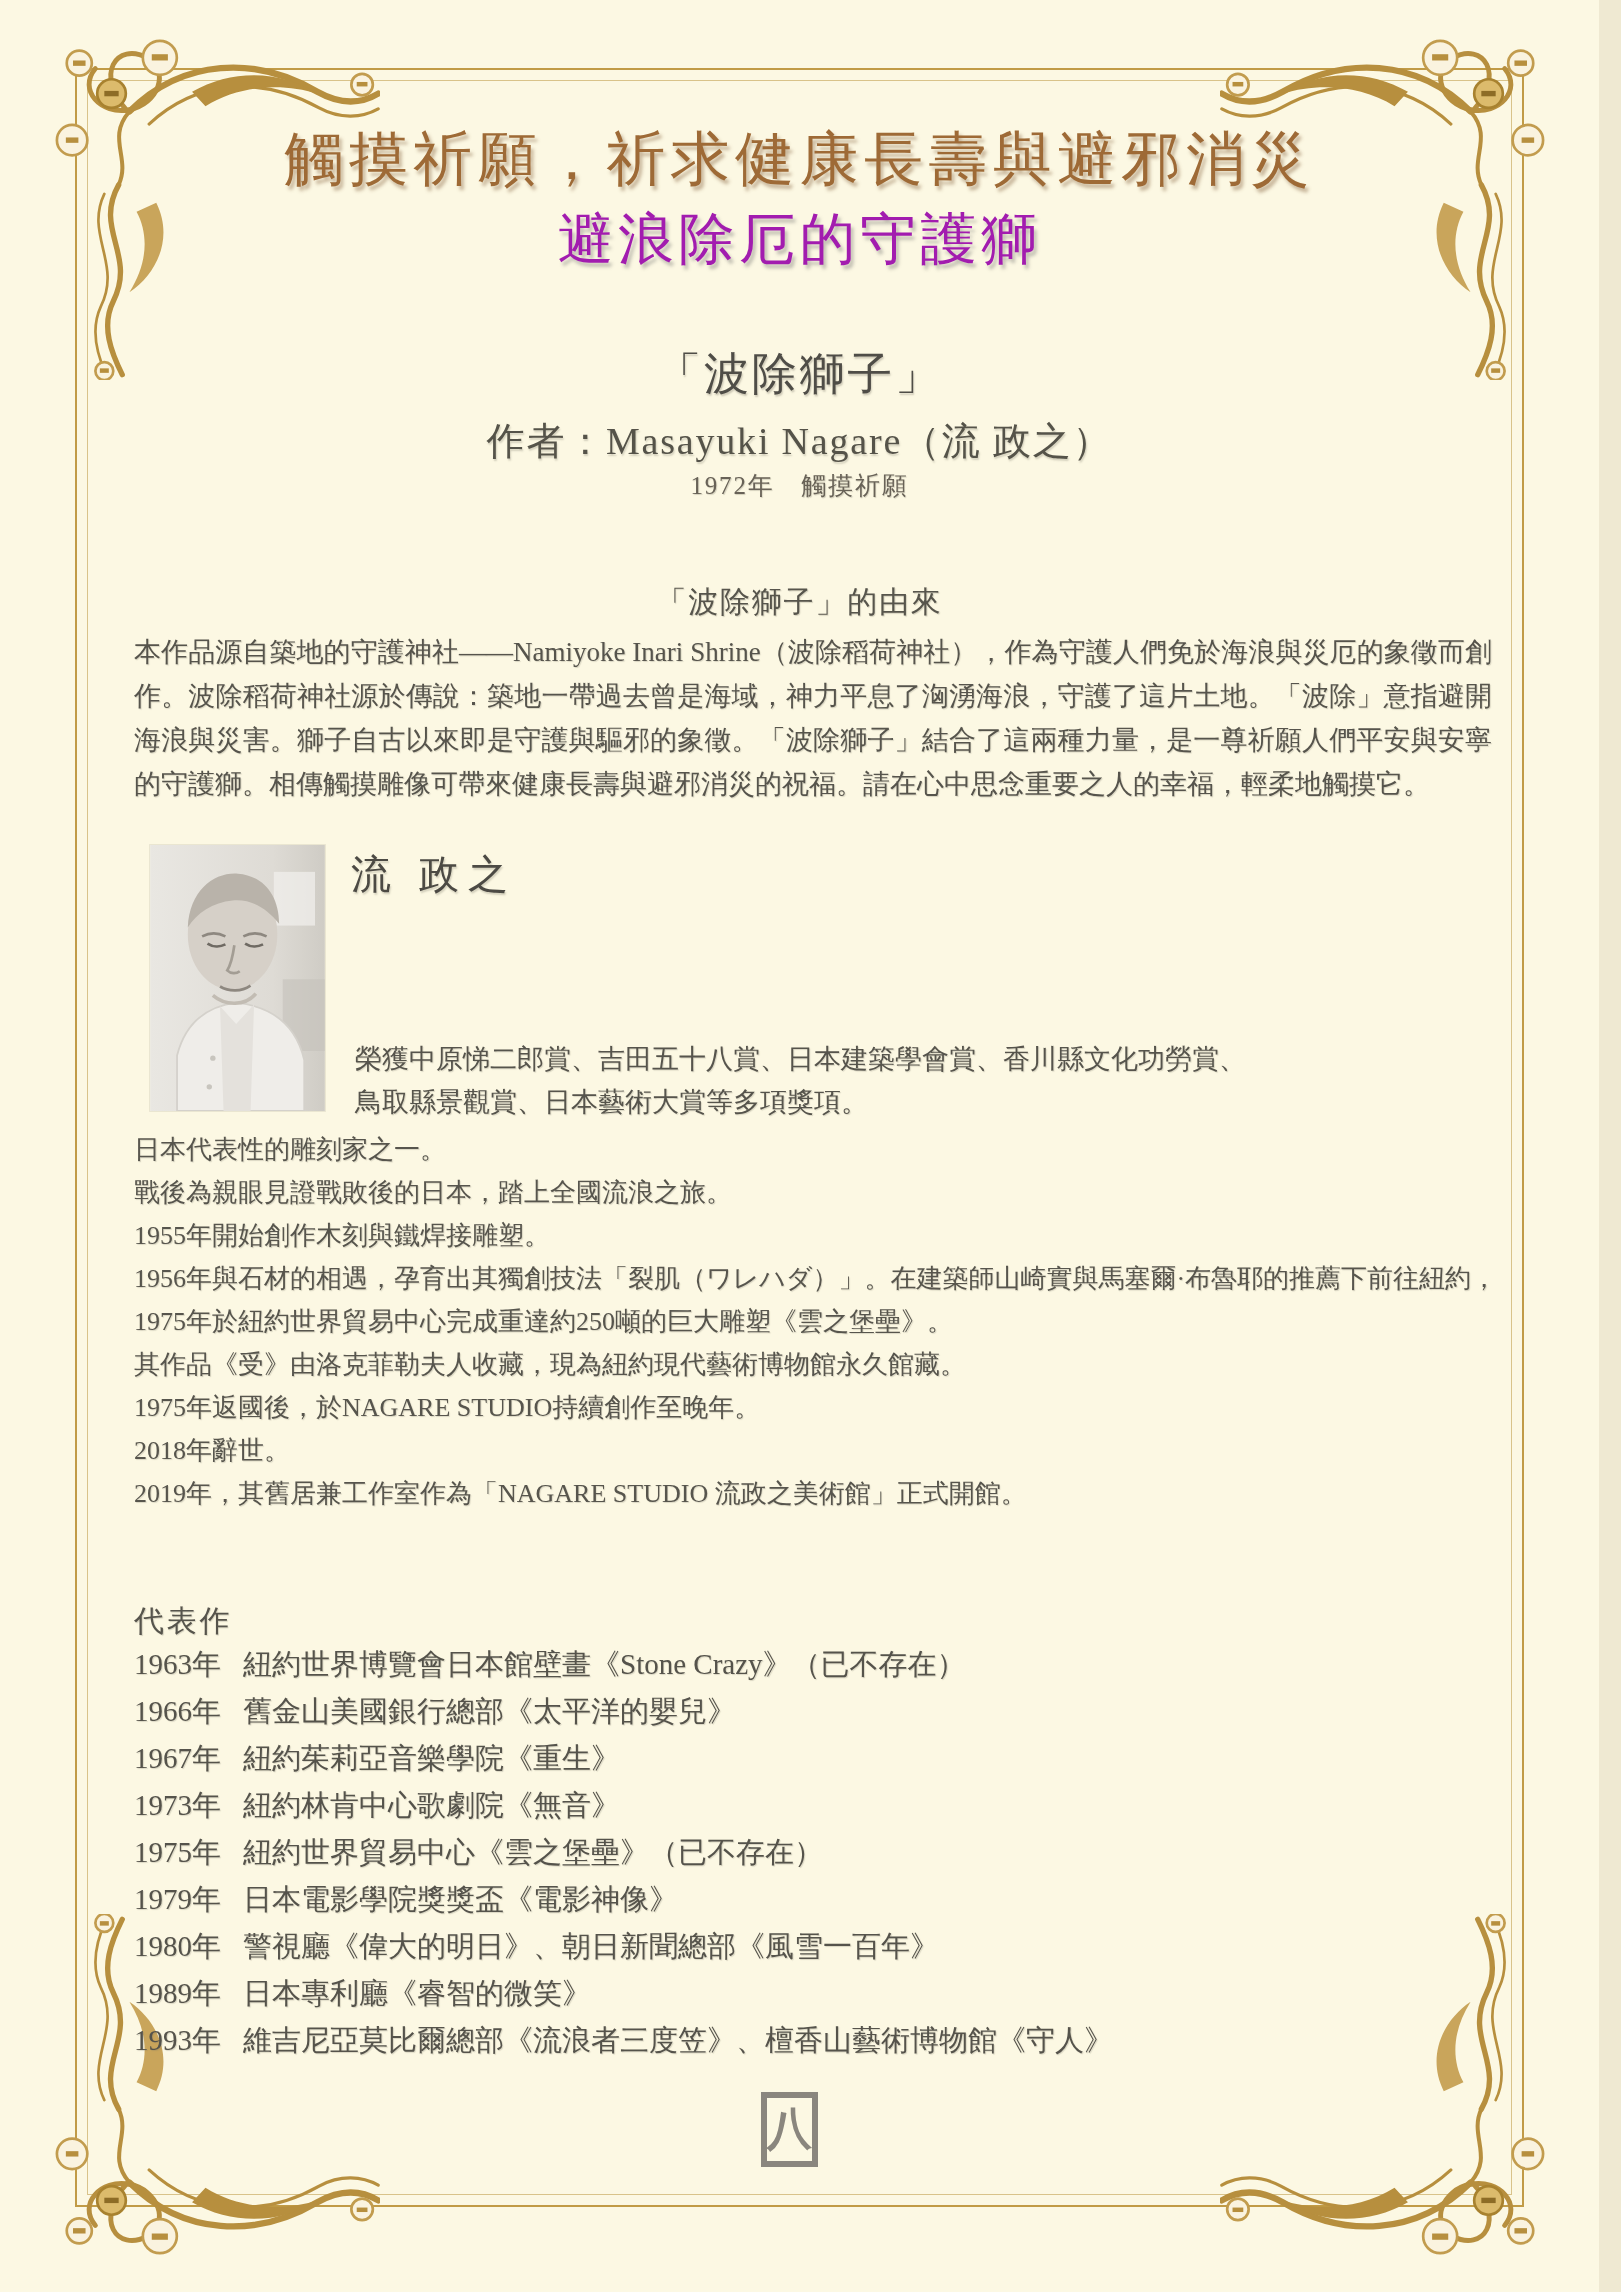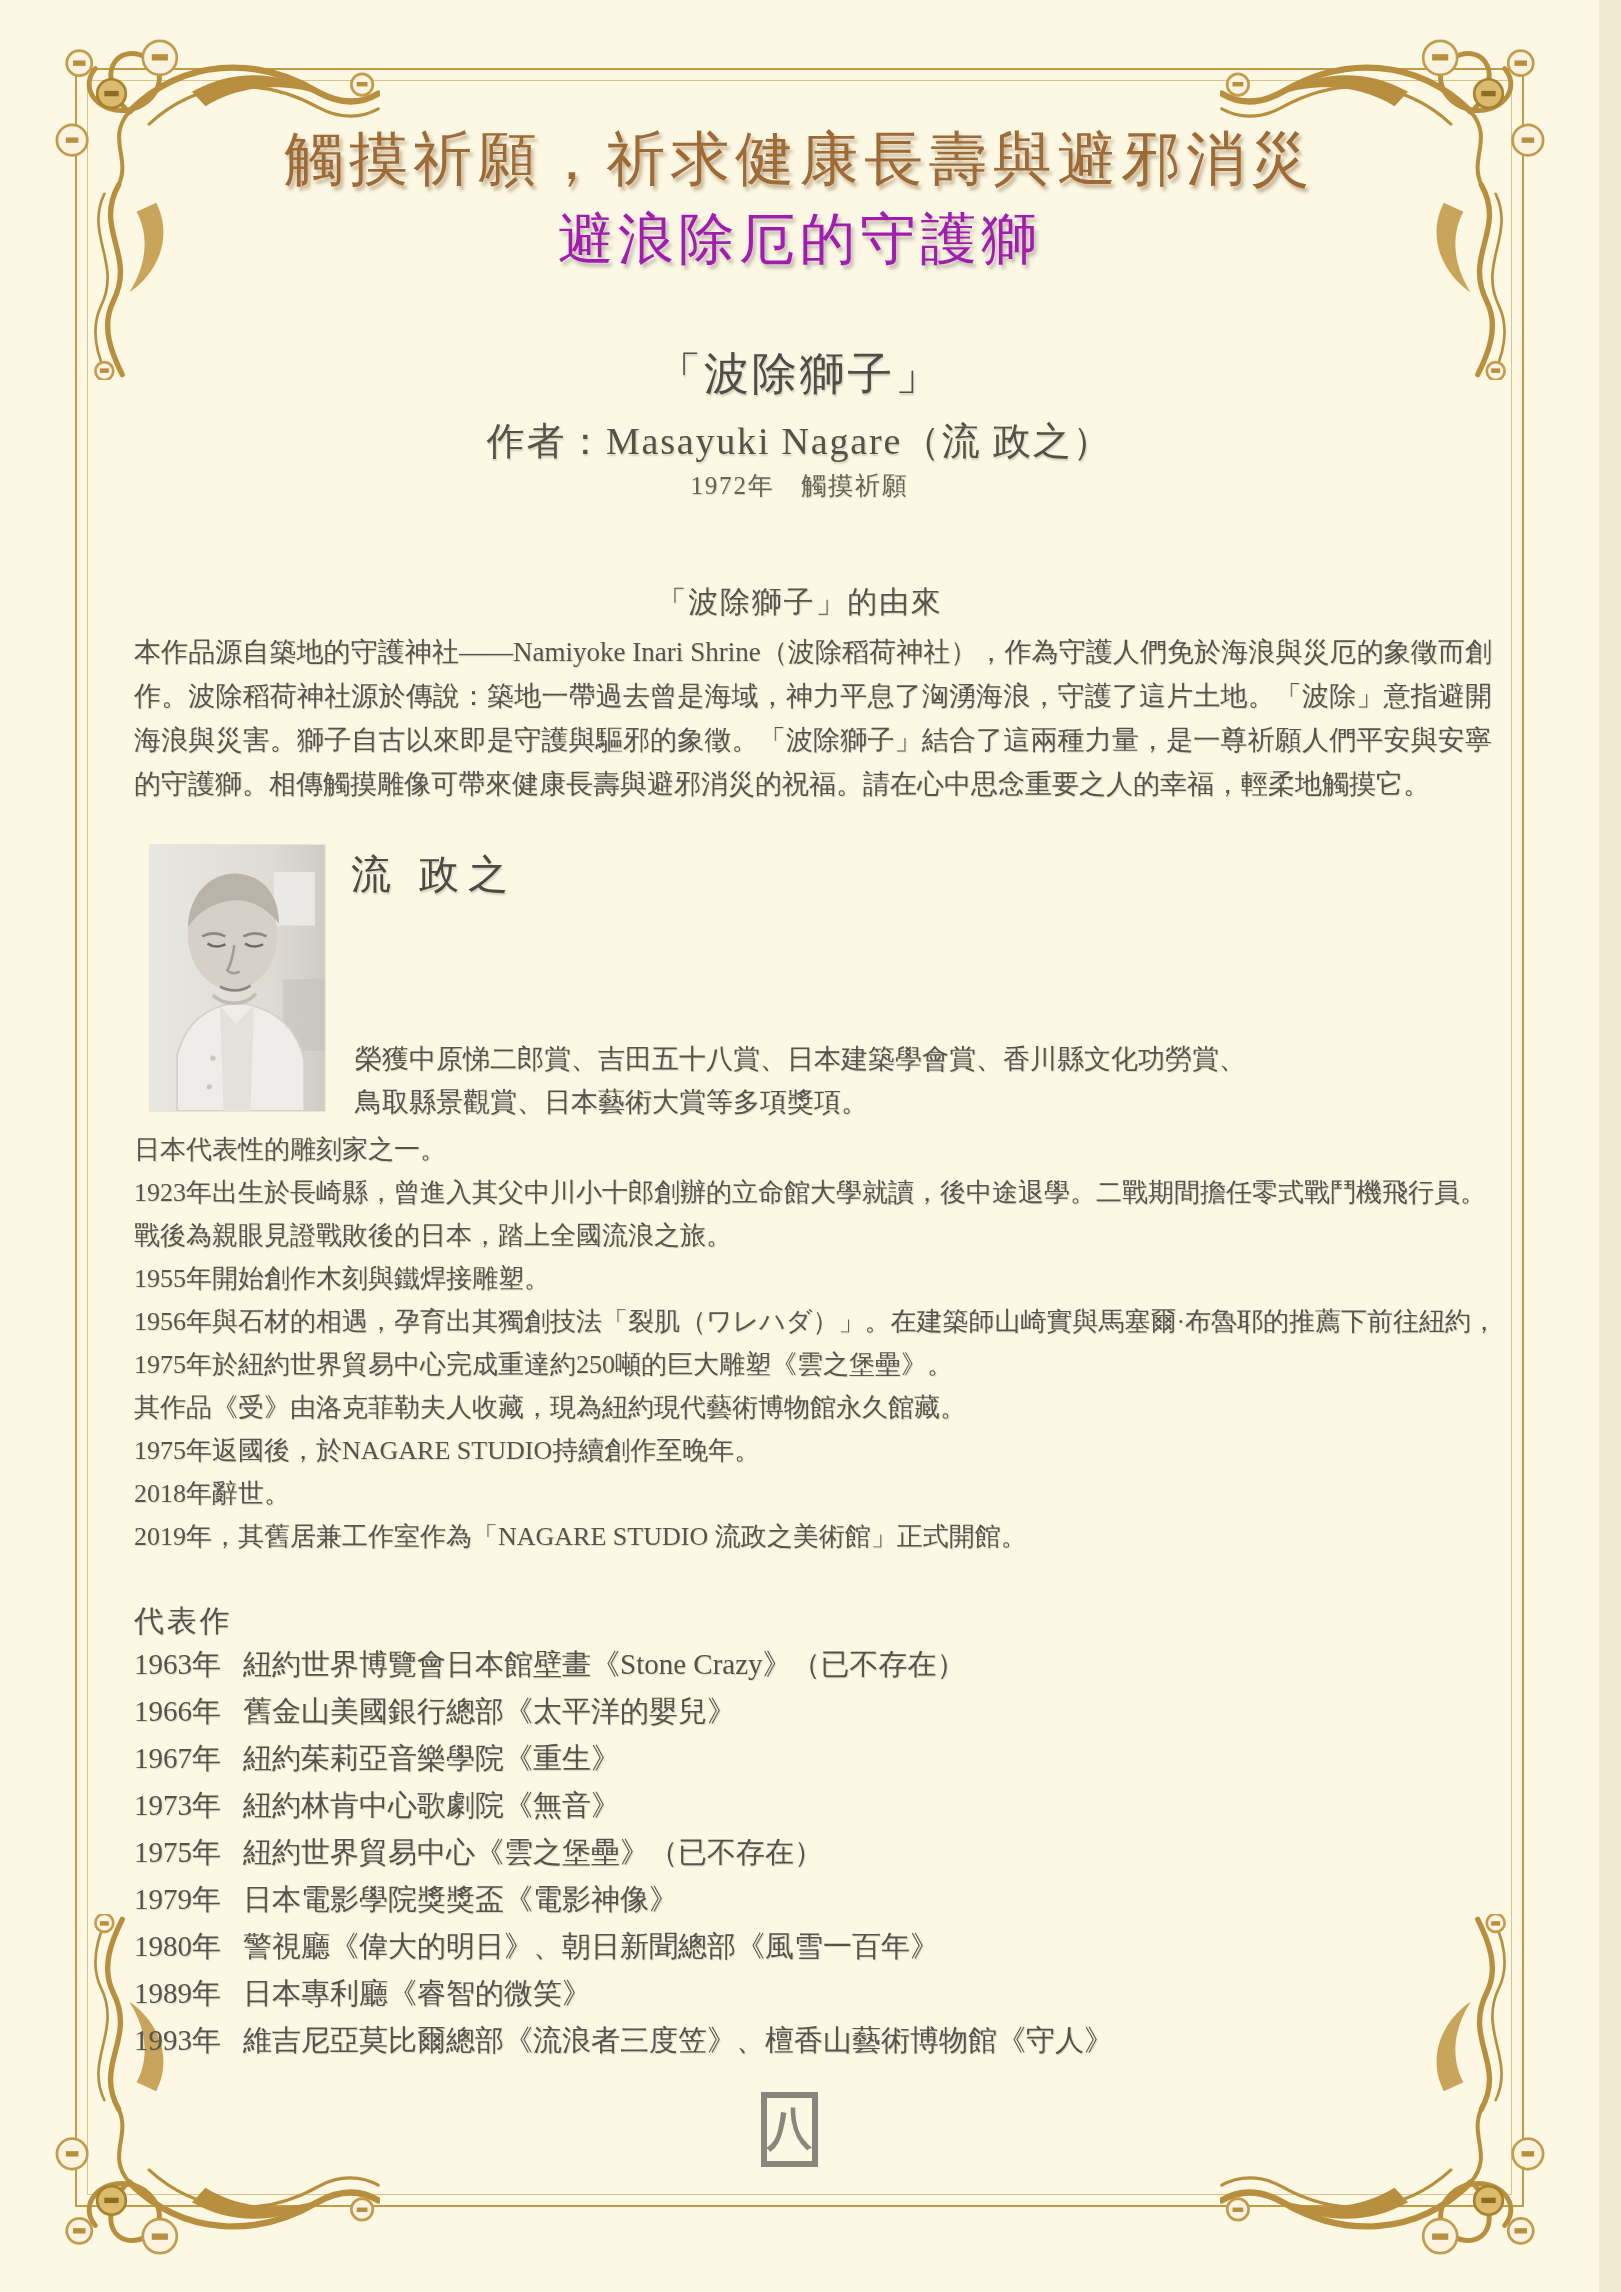--- a/index.html
+++ b/index.html
@@ -176,21 +176,20 @@
   </svg>
 
   <div class="artist-name">流 政之</div>
   <div class="artist-awards">
     <div>榮獲中原悌二郎賞、吉田五十八賞、日本建築學會賞、香川縣文化功勞賞、</div>
     <div>鳥取縣景觀賞、日本藝術大賞等多項獎項。</div>
   </div>
 
   <div class="artist-bio">
     <div class="bio-line">日本代表性的雕刻家之一。</div>
-    <div class="bio-line">1923年出生於長崎縣，曾進入其父中川小十郎創辦的立命館大學就讀，後中途退學。二戰期間擔任零式戰鬥機飛行員。</div>
     <div class="bio-line">戰後為親眼見證戰敗後的日本，踏上全國流浪之旅。</div>
     <div class="bio-line">1955年開始創作木刻與鐵焊接雕塑。</div>
     <div class="bio-line">1956年與石材的相遇，孕育出其獨創技法「裂肌（ワレハダ）」。在建築師山崎實與馬塞爾·布魯耶的推薦下前往紐約，</div>
     <div class="bio-line">1975年於紐約世界貿易中心完成重達約250噸的巨大雕塑《雲之堡壘》。</div>
     <div class="bio-line">其作品《受》由洛克菲勒夫人收藏，現為紐約現代藝術博物館永久館藏。</div>
     <div class="bio-line">1975年返國後，於NAGARE STUDIO持續創作至晚年。</div>
     <div class="bio-line">2018年辭世。</div>
     <div class="bio-line">2019年，其舊居兼工作室作為「NAGARE STUDIO 流政之美術館」正式開館。</div>
   </div>
 

